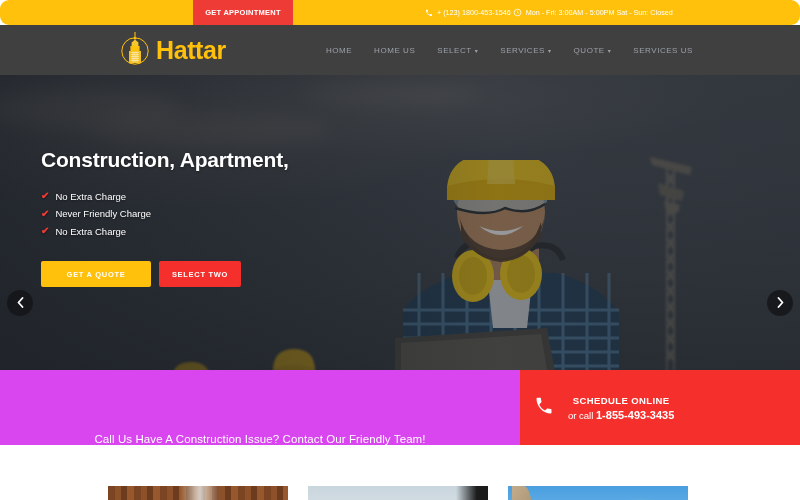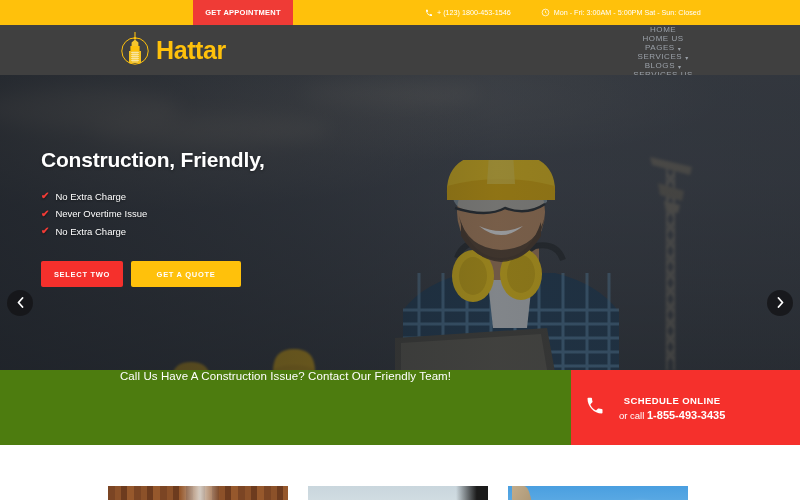--- a/index.html
+++ b/index.html
@@ -6,32 +6,32 @@
   html,body { width:800px; height:500px; overflow:hidden; }
   body {
     font-family:"Liberation Sans", sans-serif;
     background:#ffffff;
     -webkit-font-smoothing:antialiased;
   }
 
   
   .topbar{
     position:relative; height:25px; background:#ffc10b;
-    display:flex; align-items:center;
+    display:flex; align-items:center;border-radius:9px;
   }
   .appt-btn{
     position:absolute; left:193px; top:0; width:100px; height:25px;
     background:#ef3b36; color:#fff; border:0;
     font-size:7.5px; font-weight:bold; letter-spacing:.25px;
     display:flex; align-items:center; justify-content:center;
     cursor:pointer; font-family:"Liberation Sans", sans-serif;
   }
   .topinfo{
     position:absolute; left:425px; top:0; height:25px;
-    display:flex; align-items:center; gap:30px;
+    display:flex; align-items:center; gap:2px;
     color:#fff; font-size:7.2px;
   }
   .topinfo .grp{ display:flex; align-items:center; gap:4px; }
   .topinfo svg{ display:block; }
 
   
   .header{
     height:50px; background:#404040; position:relative;
     display:flex; align-items:center;
   }
@@ -39,21 +39,21 @@
     position:absolute; left:118px; top:0; height:50px;
     display:flex; align-items:center; gap:4px; cursor:pointer;
   }
   .logo-mark{ width:34px; height:40px; position:relative; }
   .logo-text{
     font-size:25px; font-weight:bold; color:#ffc10b;
     letter-spacing:-0.4px; line-height:1;
   }
   .nav{
     position:absolute; right:96px; top:0; height:50px;
-    display:flex; align-items:center; gap:0;flex-direction:column;
+    display:flex; align-items:center; gap:0;
   }
   .nav a{
     color:#9aa0a8; font-size:8px; letter-spacing:.55px;
     text-decoration:none; padding:0 11px; cursor:pointer;
     display:flex; align-items:center; gap:3px;
     font-family:"Liberation Sans", sans-serif;
   }
   .caret{ font-size:6px; line-height:1; position:relative; top:1px; }
 
   
@@ -114,22 +114,22 @@
     background:rgba(20,20,22,.80); color:#fff;
     display:flex; align-items:center; justify-content:center;
     cursor:pointer; z-index:8; font-size:9px;
   }
   .arrow-left{ left:7px; }
   .arrow-right{ right:7px; }
 
   
   .cta{ display:flex; height:75px; }
   .cta-left{
-    width:571px; background:#4d7c0f;
-    display:flex; align-items:flex-start; justify-content:center;
+    width:520px; background:#d946ef;
+    display:flex; align-items:flex-end; justify-content:center;
   }
   .cta-left span{
     color:#fff; font-size:11.5px; letter-spacing:.1px;
   }
   .cta-right{
     flex:1; background:#f5302c; display:flex; align-items:center;
     padding-left:14px; gap:14px;
   }
   .cta-right .txt{ color:#fff; }
   .cta-title{
@@ -231,29 +231,29 @@
   </div>
 
   <nav class="nav">
     <a>
         <span>HOME</span>
       </a>
     <a>
         <span>HOME US</span>
       </a>
     <a>
-        <span>PAGES</span>
+        <span>SELECT</span>
         <span class="caret">▾</span>
       </a>
     <a>
         <span>SERVICES</span>
         <span class="caret">▾</span>
       </a>
     <a>
-        <span>BLOGS</span>
+        <span>QUOTE</span>
         <span class="caret">▾</span>
       </a>
     <a>
         <span>SERVICES US</span>
       </a>
   </nav>
 </div>
 
 <div class="hero">
   <div class="hero-bg">
@@ -332,39 +332,39 @@
       <ellipse cx="36" cy="32" rx="19" ry="22" fill="#b5845b"></ellipse>
       <path d="M17 20 Q17 2 36 2 Q55 2 55 20 L55 25 L17 25 Z" fill="#f0b60a"></path>
       <path d="M17 18 Q36 11 55 18 L55 25 L17 25 Z" fill="#dda507"></path>
     </svg>
 
     <div class="overlay"></div>
   </div>
 
   <div class="hero-content">
     <h1 class="hero-title">
-      <span>Construction, Friendly,</span><br>
+      <span>Construction, Apartment,</span><br>
     </h1>
     <ul class="hero-list">
       <li>
           <span class="tick">✔</span>
           <span>No Extra Charge</span>
         </li>
       <li>
           <span class="tick">✔</span>
-          <span>Never Overtime Issue</span>
+          <span>Never Friendly Charge</span>
         </li>
       <li>
           <span class="tick">✔</span>
           <span>No Extra Charge</span>
         </li>
     </ul>
     <div class="hero-btns">
+      <button class="btn btn-quote">GET A QUOTE</button>
       <button class="btn btn-select">SELECT TWO</button>
-      <button class="btn btn-quote">GET A QUOTE</button>
     </div>
   </div>
 
   <div class="arrow arrow-left">
     <span>
       <svg width="7" height="11" viewBox="0 0 7 11" fill="none" stroke="#fff" stroke-width="1.8" stroke-linecap="round" stroke-linejoin="round">
           <path d="M5.5 1 L1.5 5.5 L5.5 10"></path>
         </svg>
     </span>
   </div>

